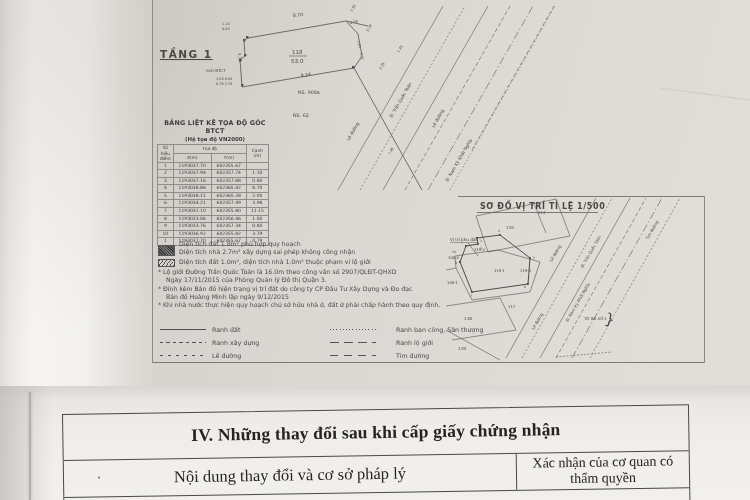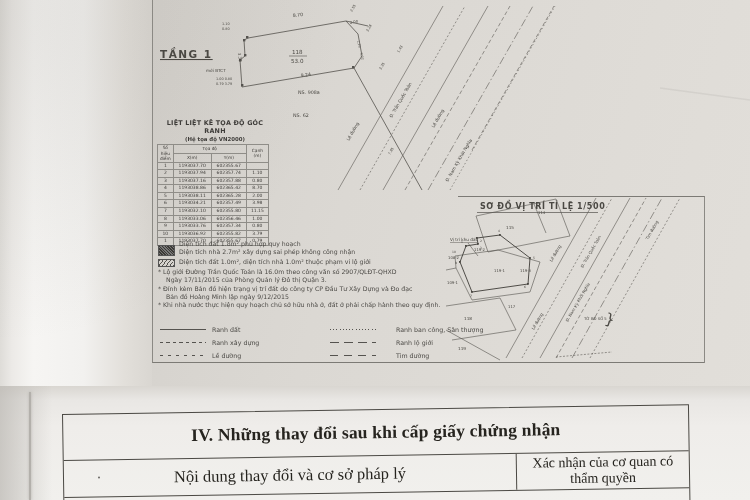--- a/index.html
+++ b/index.html
@@ -222,21 +222,21 @@
 
   <g>
     <text class="svgtxt" x="584" y="320" font-size="3.8">TỜ BĐ SỐ 5</text>
     <text class="svgtxt" x="604" y="323" font-size="15" transform="rotate(14 604 323)">}</text>
   </g>
 
   <line x1="660" y1="88" x2="750" y2="100" stroke="rgba(60,58,52,.07)" stroke-width="1.5"></line>
 </svg>
 
 <div class="abs" id="coord-block">
-  <div id="coord-title">LIỆT LIỆT KÊ TỌA ĐỘ GÓC RANH</div>
+  <div id="coord-title">BẢNG LIỆT KÊ TỌA ĐỘ GÓC BTCT</div>
   <div id="coord-subtitle">(Hệ tọa độ VN2000)</div>
   <table id="coord-table">
     <thead>
       <tr>
         <th rowspan="2"><span>Số hiệu</span><br><span>điểm</span></th>
         <th colspan="2">Tọa độ</th>
         <th rowspan="2"><span>Cạnh</span><br><span>(m)</span></th>
       </tr>
       <tr>
         <th>X(m)</th>

